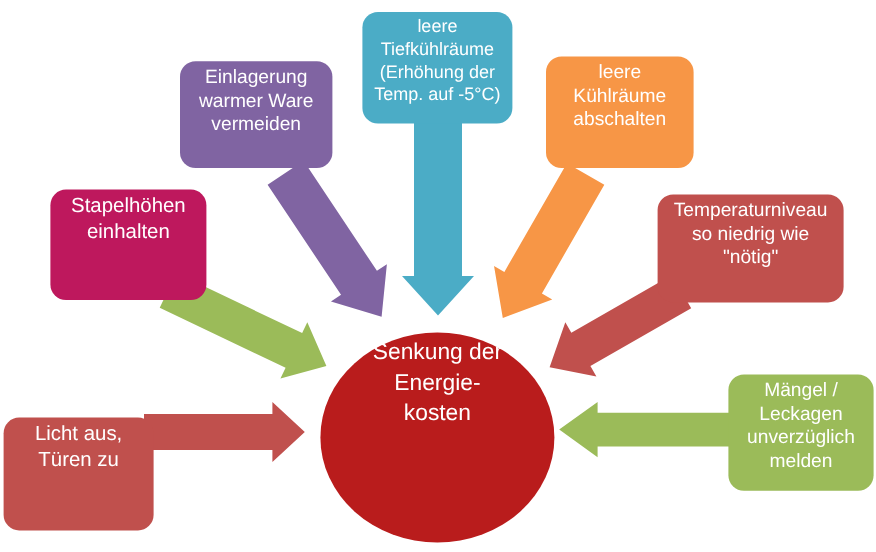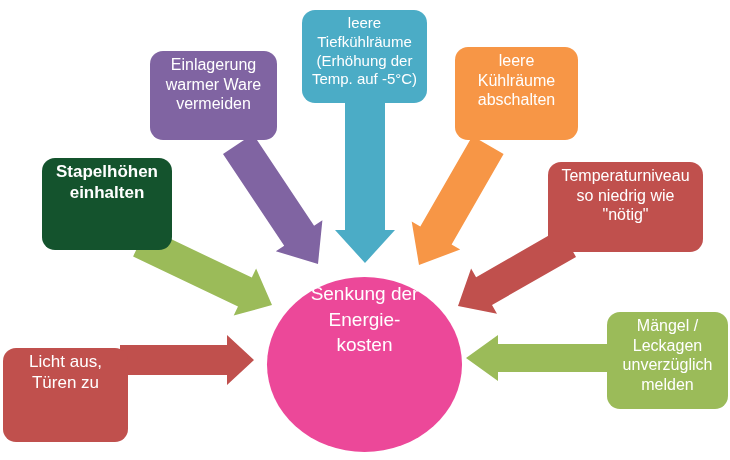--- a/index.html
+++ b/index.html
@@ -66,21 +66,21 @@
 (Erhöhung der
 Temp. auf -5°C)</span>
   </div>
 
   <div class="node node-kuehlraeume" style="background-color: rgb(247, 150, 70);">
     <span>leere
 Kühlräume
 abschalten</span>
   </div>
 
-  <div class="node node-stapelhoehen" style="background-color: #14532d; font-weight: bold;">
+  <div class="node node-stapelhoehen" style="background-color: #be185d;">
     <span>Stapelhöhen
 einhalten</span>
   </div>
 
   <div class="node node-temperaturniveau" style="background-color: rgb(192, 80, 77);">
     <span>Temperaturniveau
 so niedrig wie
 "nötig"</span>
   </div>
 
@@ -89,19 +89,19 @@
 Türen zu</span>
   </div>
 
   <div class="node node-maengel" style="background-color: rgb(155, 187, 89);">
     <span>Mängel /
 Leckagen
 unverzüglich
 melden</span>
   </div>
 
-  <div class="node center-node" style="background-color: #ec4899;">
+  <div class="node center-node" style="background-color: #b91c1c;">
     <span>Senkung der
 Energie-
 kosten</span>
   </div>
 
 </div>
 
 </body></html>

